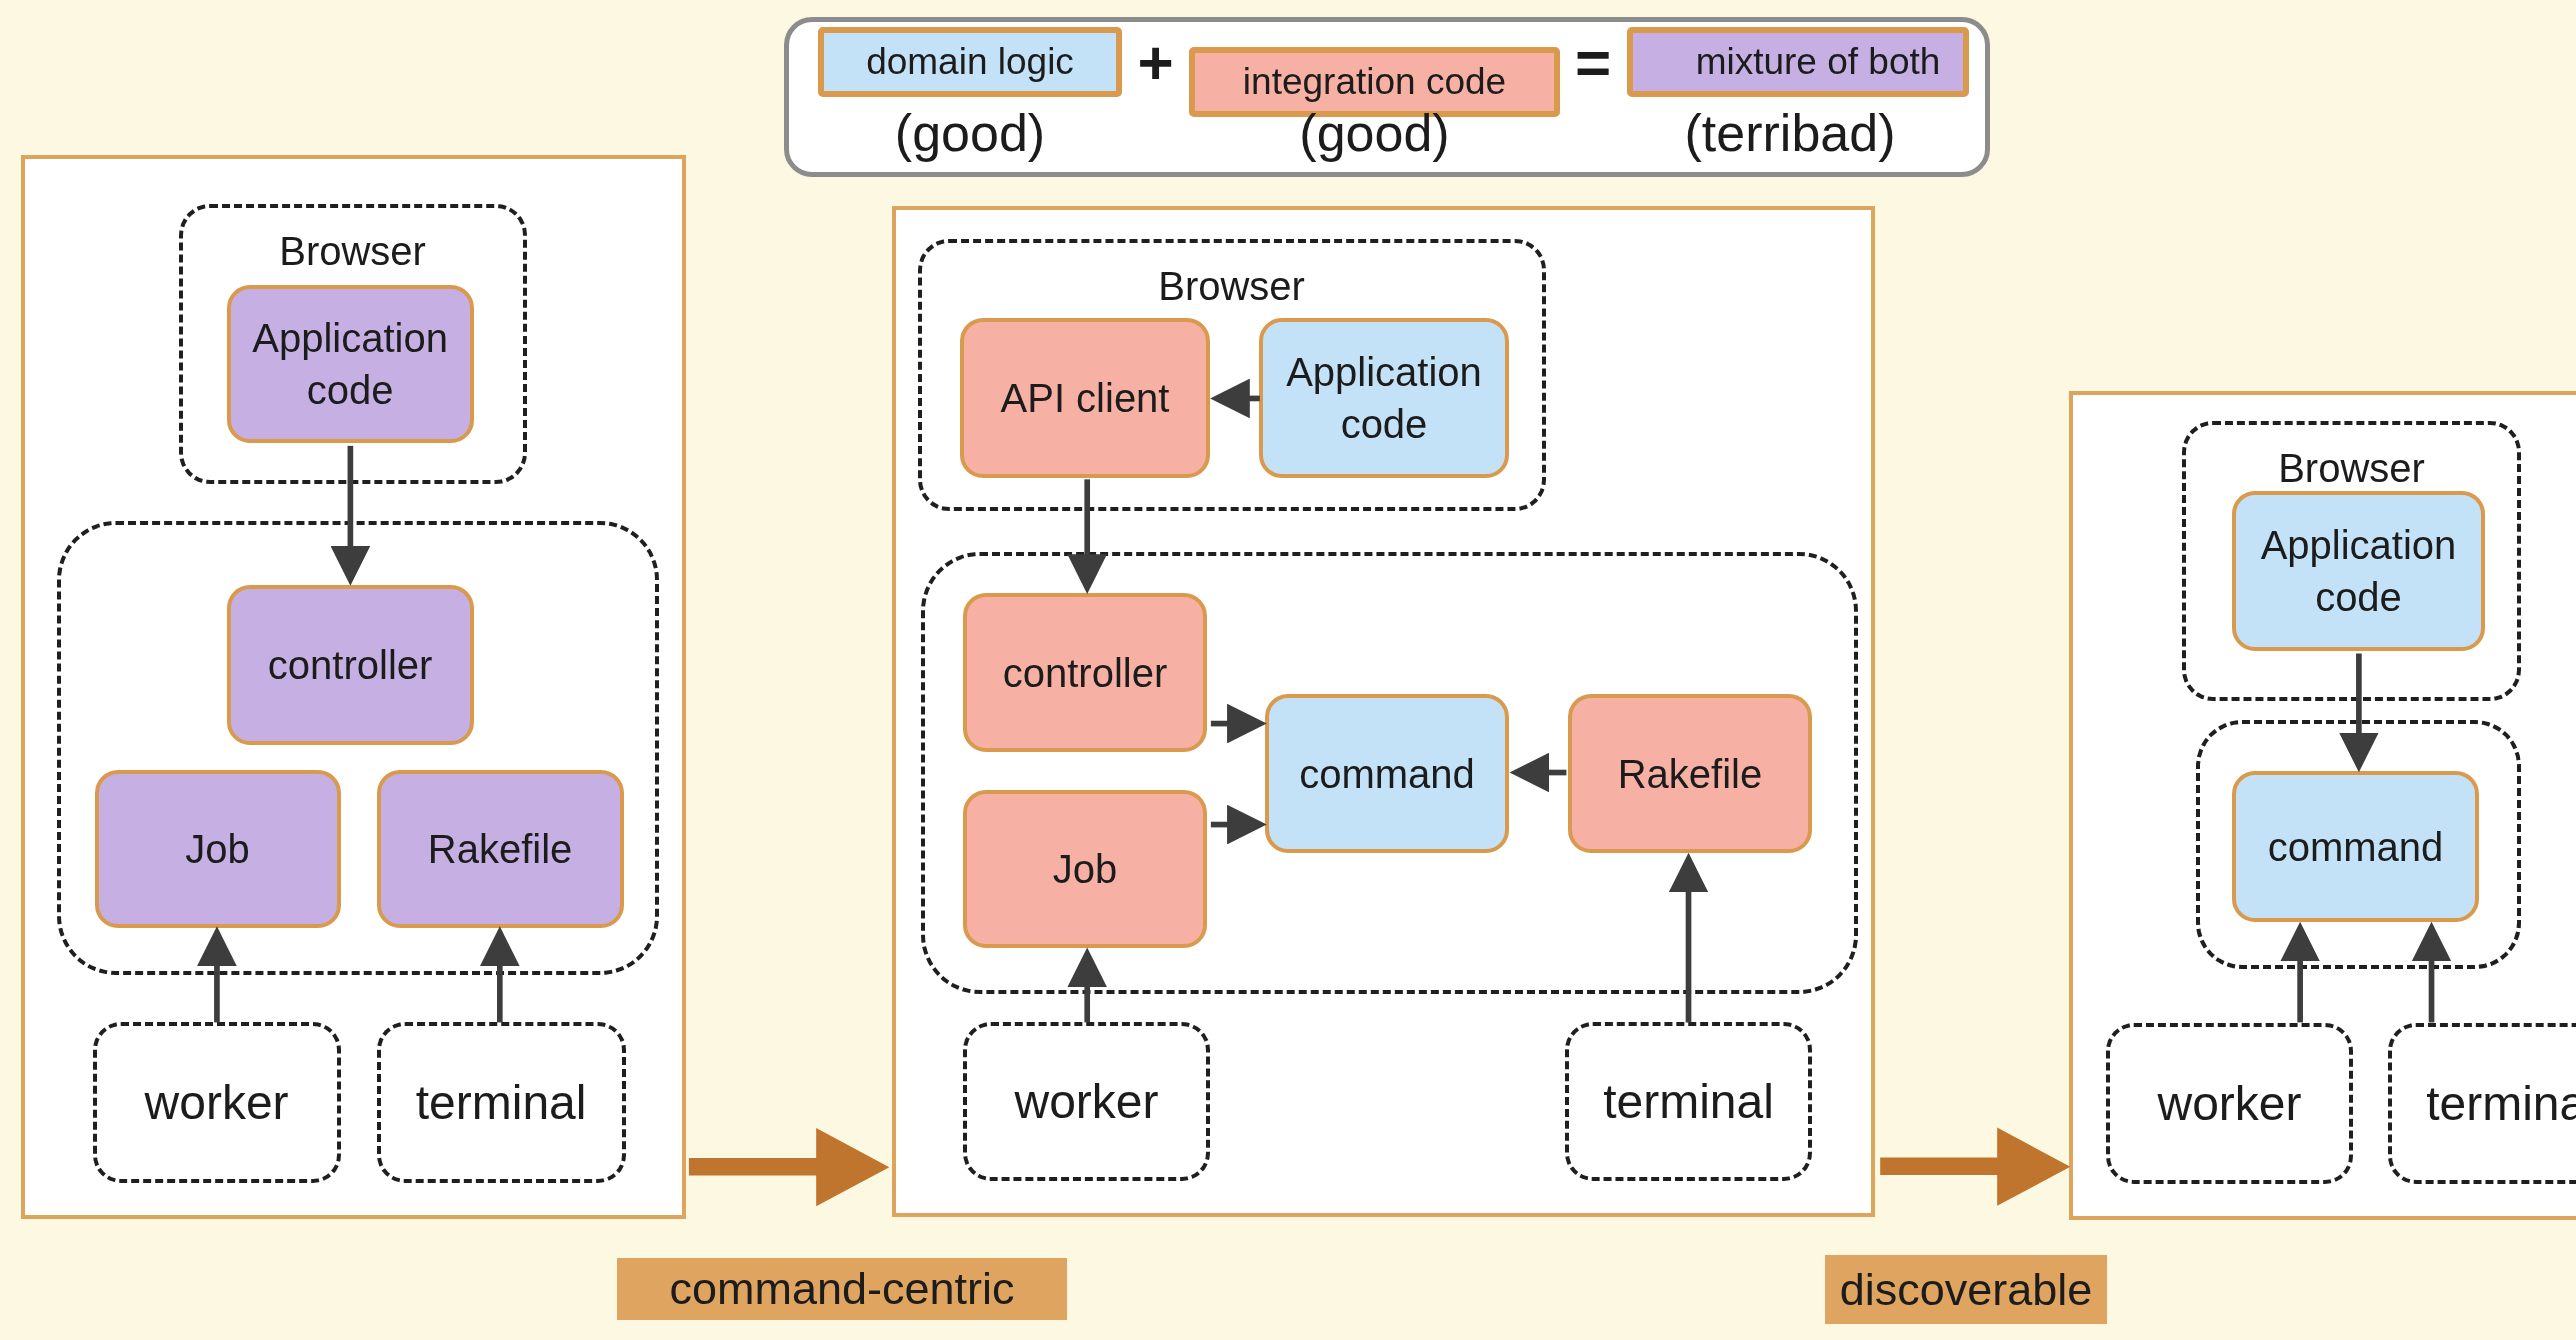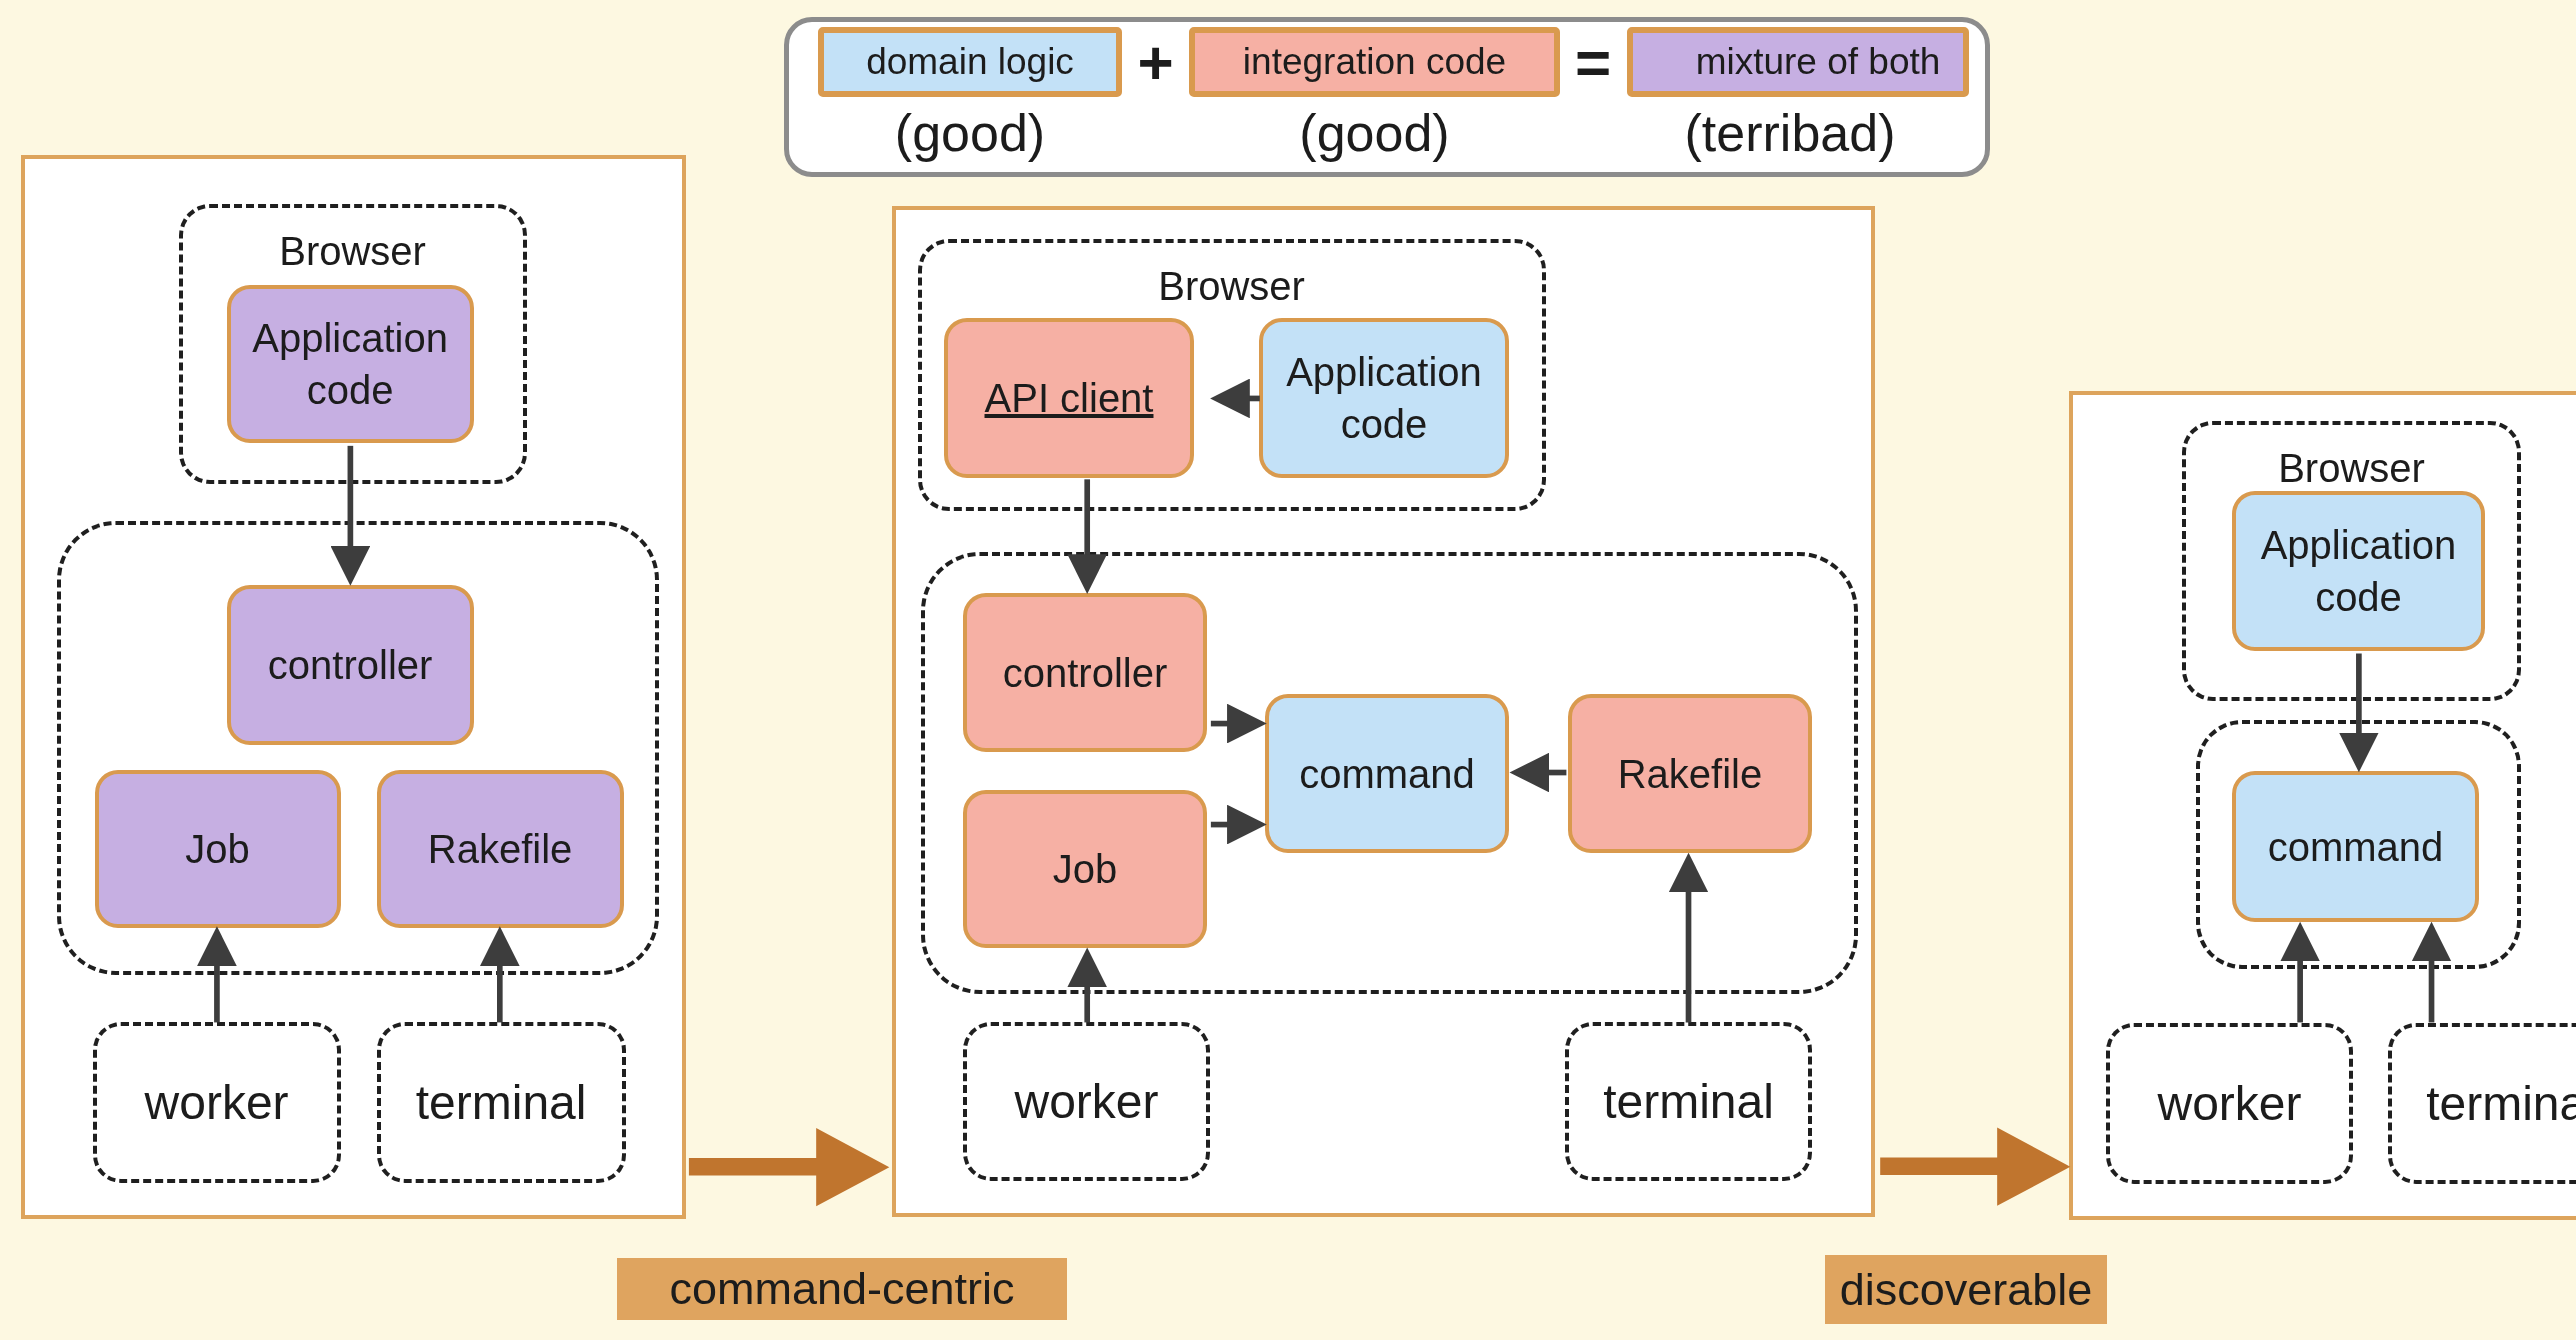--- a/index.html
+++ b/index.html
@@ -19,21 +19,21 @@
     --c-legend_border:#8c8c8c;
     --c-arrow:#3d3d3d;
     --c-transition:#c0752e;
     --c-badge:#dfa45f;
   }
   .panel{position:absolute;background:#ffffff;border:4.1px solid var(--c-panel_border);box-sizing:border-box;}
   .legend{position:absolute;background:#ffffff;border:5.2px solid var(--c-legend_border);border-radius:28px;box-sizing:border-box;}
   .chip{position:absolute;border:6.2px solid var(--c-box_border);border-radius:5px;box-sizing:border-box;
         display:flex;align-items:center;justify-content:center;font-size:37px;}
   .chip.blue{background:var(--c-domain_logic);}
-  .chip.salmon{background:var(--c-integration_code);}
+  .chip.salmon{background:var(--c-integration_code);margin-top:20px;}
   .chip.purple{background:var(--c-mixture);}
   .op{position:absolute;display:flex;align-items:center;justify-content:center;
       font-size:62px;font-weight:700;}
   .rating{position:absolute;display:flex;align-items:center;justify-content:center;
       font-size:52px;}
   .node{position:absolute;border:4.1px solid var(--c-box_border);border-radius:23px;box-sizing:border-box;
         display:flex;align-items:center;justify-content:center;text-align:center;
         font-size:40px;line-height:1.3;padding:0 6.2px;}
   .node.blue{background:var(--c-domain_logic);}
   .node.salmon{background:var(--c-integration_code);}
@@ -71,21 +71,21 @@
   <div class="node purple" style="left:70px;top:611px;width:246px;height:158px;">Job</div>
   <div class="node purple" style="left:352px;top:611px;width:247px;height:158px;">Rakefile</div>
   <div class="dashed-node" style="left:68px;top:863px;width:248px;height:161px;">worker</div>
   <div class="dashed-node" style="left:352px;top:863px;width:249px;height:161px;">terminal</div>
 </div>
 
 <div class="panel" style="left:892px;top:206px;width:983px;height:1011px;">
   <div class="browser-box" style="left:21.6px;top:29px;width:628px;height:272px;">
     <span class="browser-title">Browser</span>
   </div>
-  <div class="node salmon" style="left:48px;top:108px;width:250px;height:160px;text-decoration:underline;">API client</div>
+  <div class="node salmon" style="left:64px;top:108px;width:250px;height:160px;">API client</div>
   <div class="node blue" style="left:363px;top:108px;width:250px;height:160px;">Application code</div>
   <div class="dashed-container" style="left:25px;top:342px;width:937px;height:442px;"></div>
   <div class="node salmon" style="left:67px;top:383px;width:244px;height:159px;">controller</div>
   <div class="node salmon" style="left:67px;top:580px;width:244px;height:158px;">Job</div>
   <div class="node blue" style="left:369px;top:484px;width:244px;height:159px;">command</div>
   <div class="node salmon" style="left:672px;top:484px;width:244px;height:159px;">Rakefile</div>
   <div class="dashed-node" style="left:67px;top:812px;width:247px;height:159px;">worker</div>
   <div class="dashed-node" style="left:669px;top:812px;width:247px;height:159px;">terminal</div>
 </div>
 

